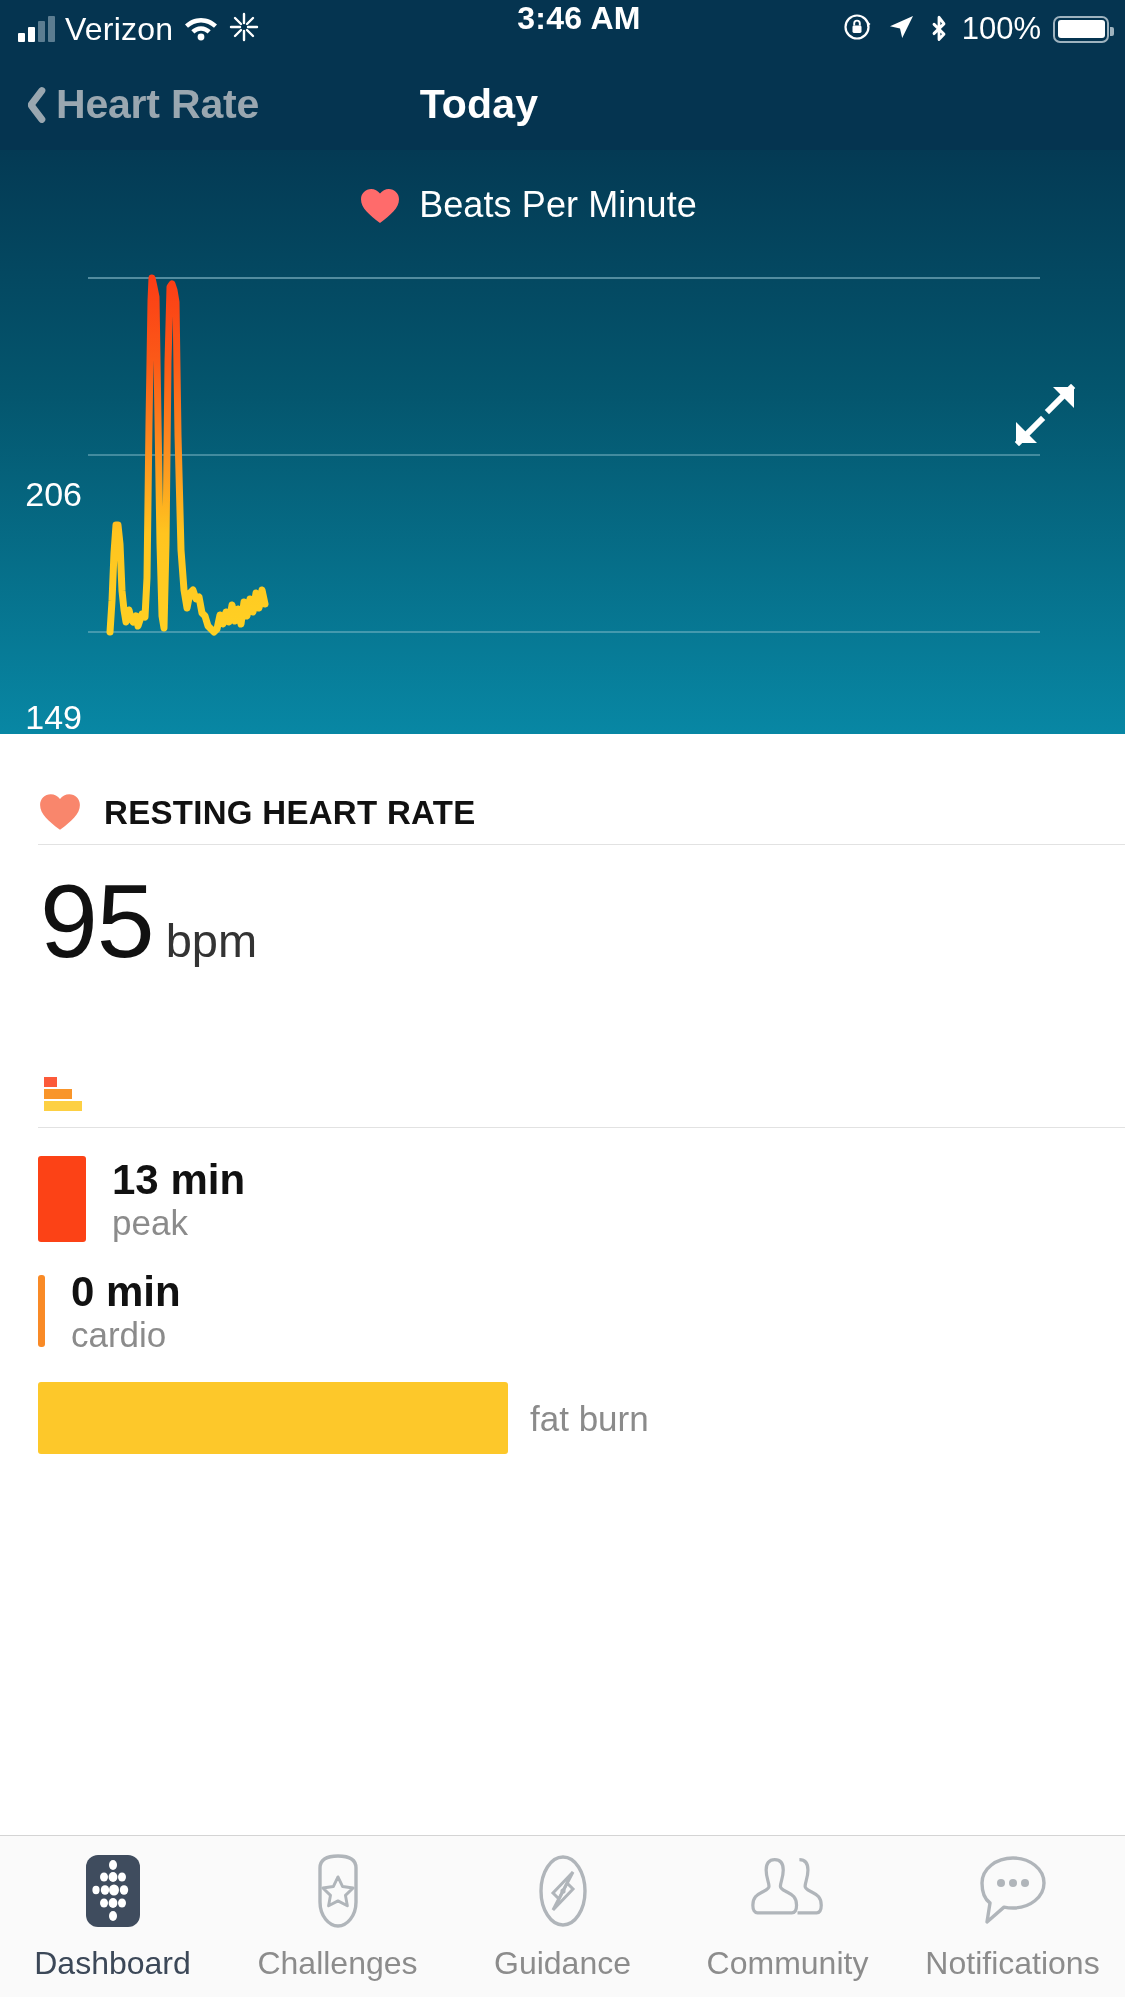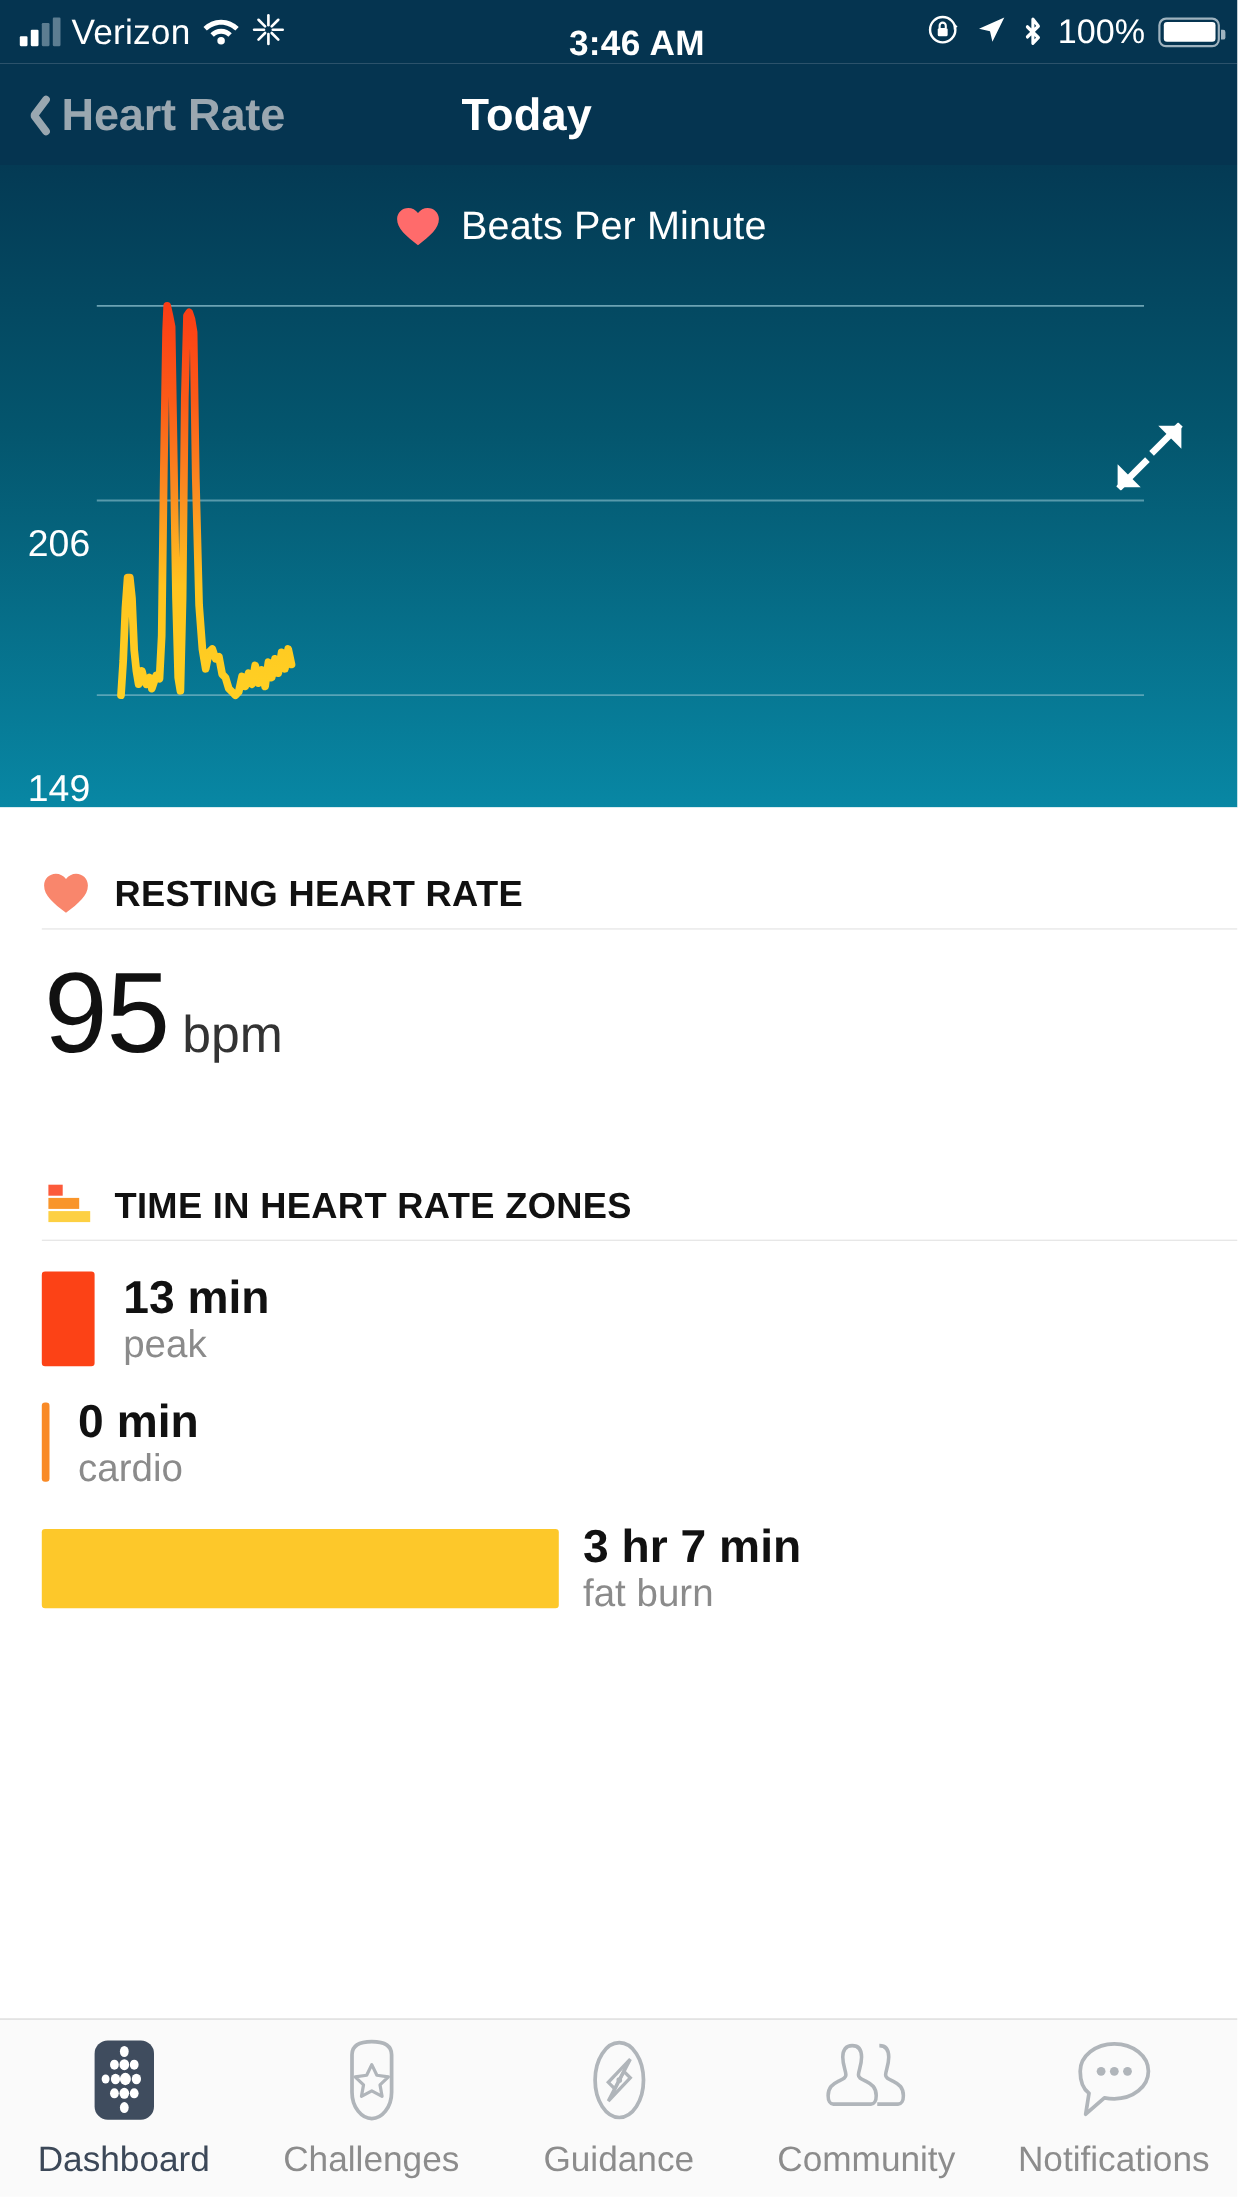--- a/index.html
+++ b/index.html
@@ -11,21 +11,21 @@
     position:relative;
   }
 
   
   .statusbar{
     position:absolute; left:0; top:0; width:1125px; height:58px;
     background:#053450; color:#ffffff;
     display:flex; align-items:center;
   }
   .sb-left{ position:absolute; left:18px; top:0; height:58px; display:flex; align-items:center; gap:10px;}
-  .sb-center{ position:absolute; left:0; top:0; width:1125px; height:58px; display:flex; align-items:flex-end; justify-content:center;padding-left:33px;}
+  .sb-center{ position:absolute; left:0; top:0; width:1125px; height:58px; display:flex; align-items:flex-start; justify-content:center;padding-left:33px;}
   .sb-right{ position:absolute; right:16px; top:0; height:58px; display:flex; align-items:center; gap:12px;}
   .sb-time{ font-size:32px; font-weight:bold; letter-spacing:0.3px;}
   .sb-carrier{ font-size:32px; font-weight:400; letter-spacing:0.2px;}
   .sb-batt-text{ font-size:31px; font-weight:400;}
 
   .sig{ display:flex; align-items:flex-end; gap:3px; height:26px;}
   .sig i{ width:7px; background:#ffffff; border-radius:1px; display:block;}
   .sig i:nth-child(1){ height:9px;}
   .sig i:nth-child(2){ height:15px;}
   .sig i:nth-child(3){ height:21px; background:#5c7d91;}
@@ -275,21 +275,20 @@
 
   <div style="margin-top:92px;">
     <div class="section-head">
       <span>
         <svg width="44" height="44" viewBox="0 0 44 44">
           <rect x="6" y="5" width="13" height="10" fill="#fc5a3a"></rect>
           <rect x="6" y="17" width="28" height="10" fill="#f9952a"></rect>
           <rect x="6" y="29" width="40" height="10" fill="#fdd043"></rect>
         </svg>
       </span>
-      <span class="label">TIME IN HEART RATE ZONES</span>
     </div>
     <div class="hr"></div>
 
     <div class="zone-row" style="margin-top:28px;">
       <div class="zone-bar" id="bar0" style="width: 48px; height: 86px; background: rgb(252, 66, 22);"></div>
       <div class="zone-text">
         <div class="zone-time">13 min</div>
         <div class="zone-name">peak</div>
       </div>
     </div>
@@ -298,21 +297,20 @@
       <div class="zone-bar" id="bar1" style="width: 7px; height: 72px; background: rgb(249, 138, 38);"></div>
       <div class="zone-text">
         <div class="zone-time">0 min</div>
         <div class="zone-name">cardio</div>
       </div>
     </div>
 
     <div class="zone-row fatburn" style="margin-top:28px;">
       <div class="zone-bar" id="bar2" style="width: 470px; height: 72px; background: rgb(253, 200, 42);"></div>
       <div class="zone-text">
-        <div class="zone-time">3 hr 7 min</div>
         <div class="zone-name">fat burn</div>
       </div>
     </div>
   </div>
 </div>
 
 <div class="tabbar">
 
   <div class="tab active">
     <span class="tab-icon">

